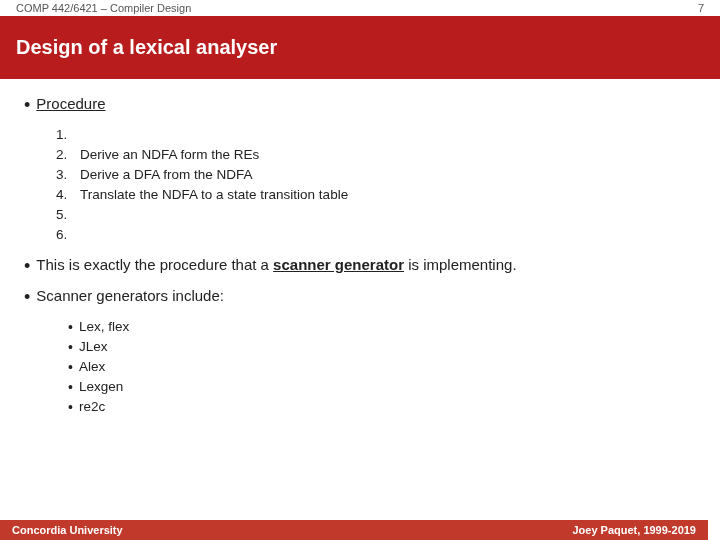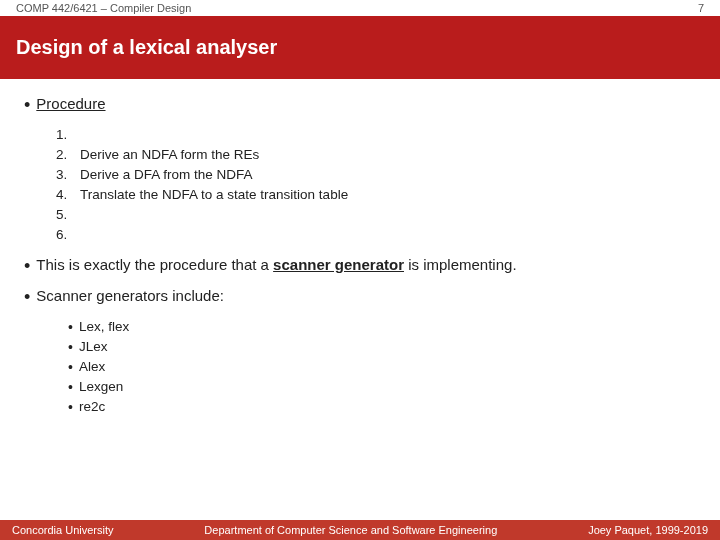--- a/index.html
+++ b/index.html
@@ -95,27 +95,28 @@
     }
 
     .sub-dot {
       font-size: 14px;
     }
 
     #footer {
       position: absolute;
       bottom: 0;
       left: 0;
-      right: 0;
+      right: 12px;
       background: #c0392b;
       color: #fff;
       font-size: 11px;
       padding: 4px 12px;
       display: flex;
       justify-content: space-between;
+      font-weight: bold;
     }
   </style>
 </head>
 <body>
 
 <div id="top-bar">
   <span>COMP 442/6421 – Compiler Design</span>
   <span>7</span>
 </div>
 
@@ -186,15 +187,14 @@
     <li>
       <span class="sub-dot">•</span>
       <span>re2c</span>
     </li>
   </ul>
 
 </div>
 
 <div id="footer">
   <span>Concordia University</span>
-  <span>Department of Computer Science and Software Engineering</span>
   <span>Joey Paquet, 1999-2019</span>
 </div>
 
 </body></html>

